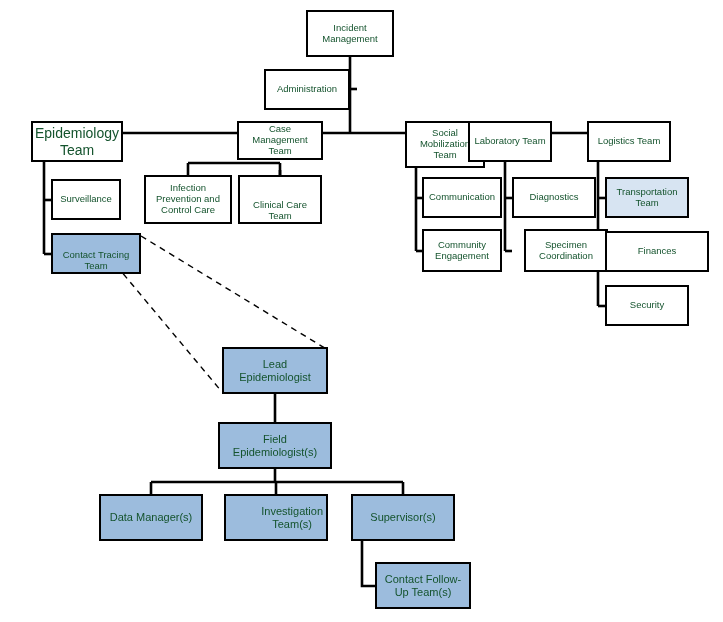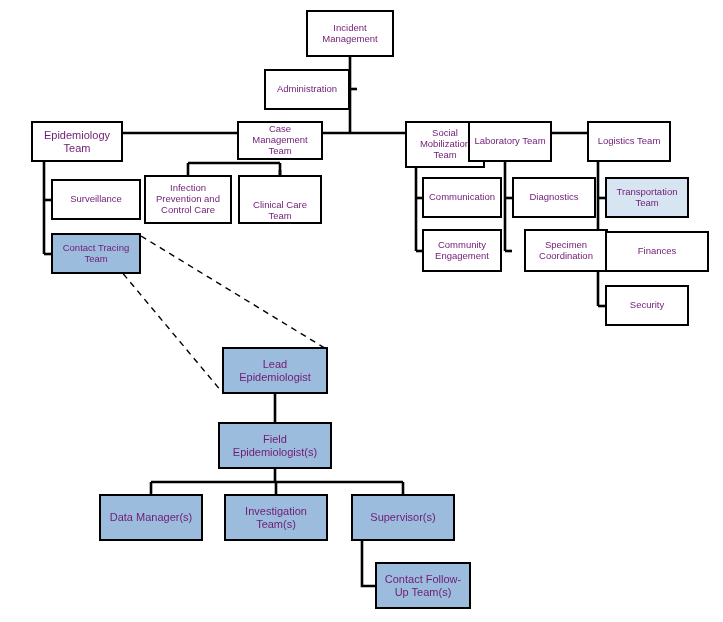--- a/index.html
+++ b/index.html
@@ -29,21 +29,21 @@
   .node {
     position: absolute;
     box-sizing: border-box;
     border: 2.5px solid #000000;
     background: #ffffff;
     display: flex;
     align-items: center;
     justify-content: center;
     text-align: center;
     line-height: 1.15;
-    color: #701a75;
+    color: #14532d;
     z-index: 5;
   }
   .node .node-label {
     display: block;
     padding: 0 3px;
     white-space: pre-line;
   }
   .node.fill-mid   { background: #9cbcdd; }
   .node.fill-pale  { background: #d7e4f2; }
 </style>
@@ -88,27 +88,27 @@
       <polyline points="95,240 222,392" fill="none" stroke="#000000" stroke-width="1.4" stroke-linecap="butt" stroke-linejoin="miter" stroke-dasharray="6,5"></polyline>
     </svg>
 <div class="node " style="left: 306px; top: 10px; width: 88px; height: 47px;">
       <span class="node-label" style="font-size: 9.5px;">Incident
 Management</span>
     </div>
     <div class="node " style="left: 264px; top: 69px; width: 86px; height: 41px;">
       <span class="node-label" style="font-size: 9.5px;">Administration</span>
     </div>
     <div class="node " style="left: 31px; top: 121px; width: 92px; height: 41px;">
-      <span class="node-label" style="font-size: 11px;">Epidemiology
+      <span class="node-label" style="font-size: 14px;">Epidemiology
 Team</span>
     </div>
-    <div class="node " style="left: 51px; top: 179px; width: 90px; height: 41px;">
+    <div class="node " style="left: 51px; top: 179px; width: 70px; height: 41px;">
       <span class="node-label" style="font-size: 9.5px;">Surveillance</span>
     </div>
-    <div class="node fill-mid" style="left: 51px; top: 233px; width: 90px; height: 41px;">
+    <div class="node fill-mid" style="left: 51px; top: 233px; width: 90px; height: 41px; align-items: flex-end;">
       <span class="node-label" style="font-size: 9.5px;">Contact Tracing
 Team</span>
     </div>
     <div class="node " style="left: 237px; top: 121px; width: 86px; height: 39px;">
       <span class="node-label" style="font-size: 9.5px;">Case
 Management
 Team</span>
     </div>
     <div class="node " style="left: 144px; top: 175px; width: 88px; height: 49px;">
       <span class="node-label" style="font-size: 9.5px;">Infection
@@ -158,21 +158,21 @@
       <span class="node-label" style="font-size: 11px;">Lead
 Epidemiologist</span>
     </div>
     <div class="node fill-mid" style="left: 99px; top: 494px; width: 104px; height: 47px;">
       <span class="node-label" style="font-size: 11px;">Data Manager(s)</span>
     </div>
     <div class="node fill-mid" style="left: 218px; top: 422px; width: 114px; height: 47px;">
       <span class="node-label" style="font-size: 11px;">Field
 Epidemiologist(s)</span>
     </div>
-    <div class="node fill-mid" style="left: 224px; top: 494px; width: 104px; height: 47px;">
+    <div class="node fill-mid" style="left: 224px; top: 494px; width: 104px; height: 47px; justify-content: flex-end;">
       <span class="node-label" style="font-size: 11px;">Investigation
 Team(s)</span>
     </div>
     <div class="node fill-mid" style="left: 351px; top: 494px; width: 104px; height: 47px;">
       <span class="node-label" style="font-size: 11px;">Supervisor(s)</span>
     </div>
     <div class="node fill-mid" style="left: 375px; top: 562px; width: 96px; height: 47px;">
       <span class="node-label" style="font-size: 11px;">Contact Follow-
 Up Team(s)</span>
     </div>

